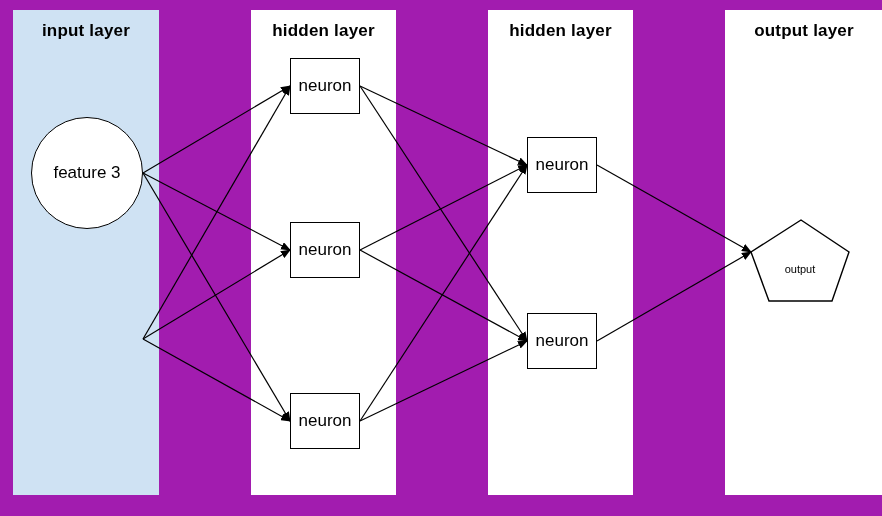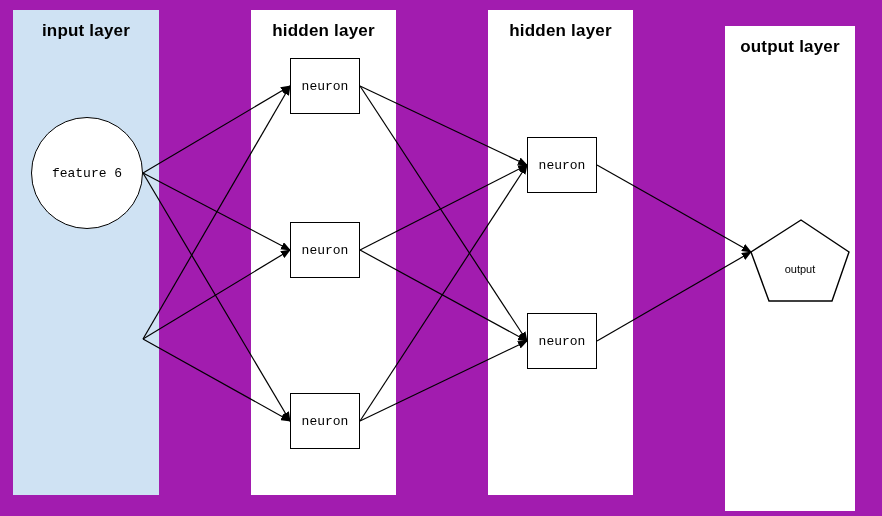--- a/index.html
+++ b/index.html
@@ -35,24 +35,23 @@
     box-sizing: border-box;
     background: #fff;
     border: 1.5px solid #000;
     display: flex;
     align-items: center;
     justify-content: center;
     z-index: 2;
   }
   .node.circle { border-radius: 50%; }
   .node-label {
-    font-size: 13px;
+    font-size: 17px;
     color: #000;
     white-space: nowrap;
-    font-family: Liberation Mono, monospace;
   }
   .free-label {
     position: absolute;
     transform: translate(-50%, -50%);
     z-index: 3;
     font-size: 11px;
     color: #000;
     white-space: nowrap;
   }
 </style>
@@ -63,21 +62,21 @@
 
   <div class="panel" style="left: 13px; top: 10px; width: 146px; height: 485px; background: rgb(207, 226, 243);">
     <div class="panel-title">input layer</div>
   </div>
   <div class="panel" style="left: 251px; top: 10px; width: 145px; height: 485px; background: rgb(255, 255, 255);">
     <div class="panel-title">hidden layer</div>
   </div>
   <div class="panel" style="left: 488px; top: 10px; width: 145px; height: 485px; background: rgb(255, 255, 255);">
     <div class="panel-title">hidden layer</div>
   </div>
-  <div class="panel" style="left: 725px; top: 26px; width: 130px; height: 485px; background: rgb(255, 255, 255);">
+  <div class="panel" style="left: 725px; top: 10px; width: 158px; height: 485px; background: rgb(255, 255, 255);">
     <div class="panel-title">output layer</div>
   </div>
 
   <svg id="edge-layer" viewBox="0 0 882 516">
       <defs>
         <marker id="arrowhead" viewBox="0 0 10 8" refX="9" refY="4" markerWidth="10" markerHeight="8" orient="auto" markerUnits="userSpaceOnUse">
           <path d="M0,0 L10,4 L0,8 Z" fill="#000000"></path>
         </marker>
       </defs>
       <line x1="143" y1="173" x2="290" y2="86" stroke="#000000" stroke-width="1.2" marker-end="url(#arrowhead)"></line>
@@ -91,21 +90,21 @@
       <line x1="360" y1="250" x2="527" y2="165" stroke="#000000" stroke-width="1.2" marker-end="url(#arrowhead)"></line>
       <line x1="360" y1="250" x2="527" y2="341" stroke="#000000" stroke-width="1.2" marker-end="url(#arrowhead)"></line>
       <line x1="360" y1="421" x2="527" y2="165" stroke="#000000" stroke-width="1.2" marker-end="url(#arrowhead)"></line>
       <line x1="360" y1="421" x2="527" y2="341" stroke="#000000" stroke-width="1.2" marker-end="url(#arrowhead)"></line>
       <line x1="597" y1="165" x2="751" y2="252" stroke="#000000" stroke-width="1.2" marker-end="url(#arrowhead)"></line>
       <line x1="597" y1="341" x2="751" y2="252" stroke="#000000" stroke-width="1.2" marker-end="url(#arrowhead)"></line>
       <polygon points="801,220 849,252 832,301 769,301 751,252" fill="#ffffff" stroke="#000000" stroke-width="1.4"></polygon>
     </svg>
 
   <div class="node circle" style="left: 31px; top: 117px; width: 112px; height: 112px;">
-    <span class="node-label">feature 6</span>
+    <span class="node-label">feature 3</span>
   </div>
   <div class="node" style="left: 290px; top: 58px; width: 70px; height: 56px;">
     <span class="node-label">neuron</span>
   </div>
   <div class="node" style="left: 290px; top: 222px; width: 70px; height: 56px;">
     <span class="node-label">neuron</span>
   </div>
   <div class="node" style="left: 290px; top: 393px; width: 70px; height: 56px;">
     <span class="node-label">neuron</span>
   </div>

